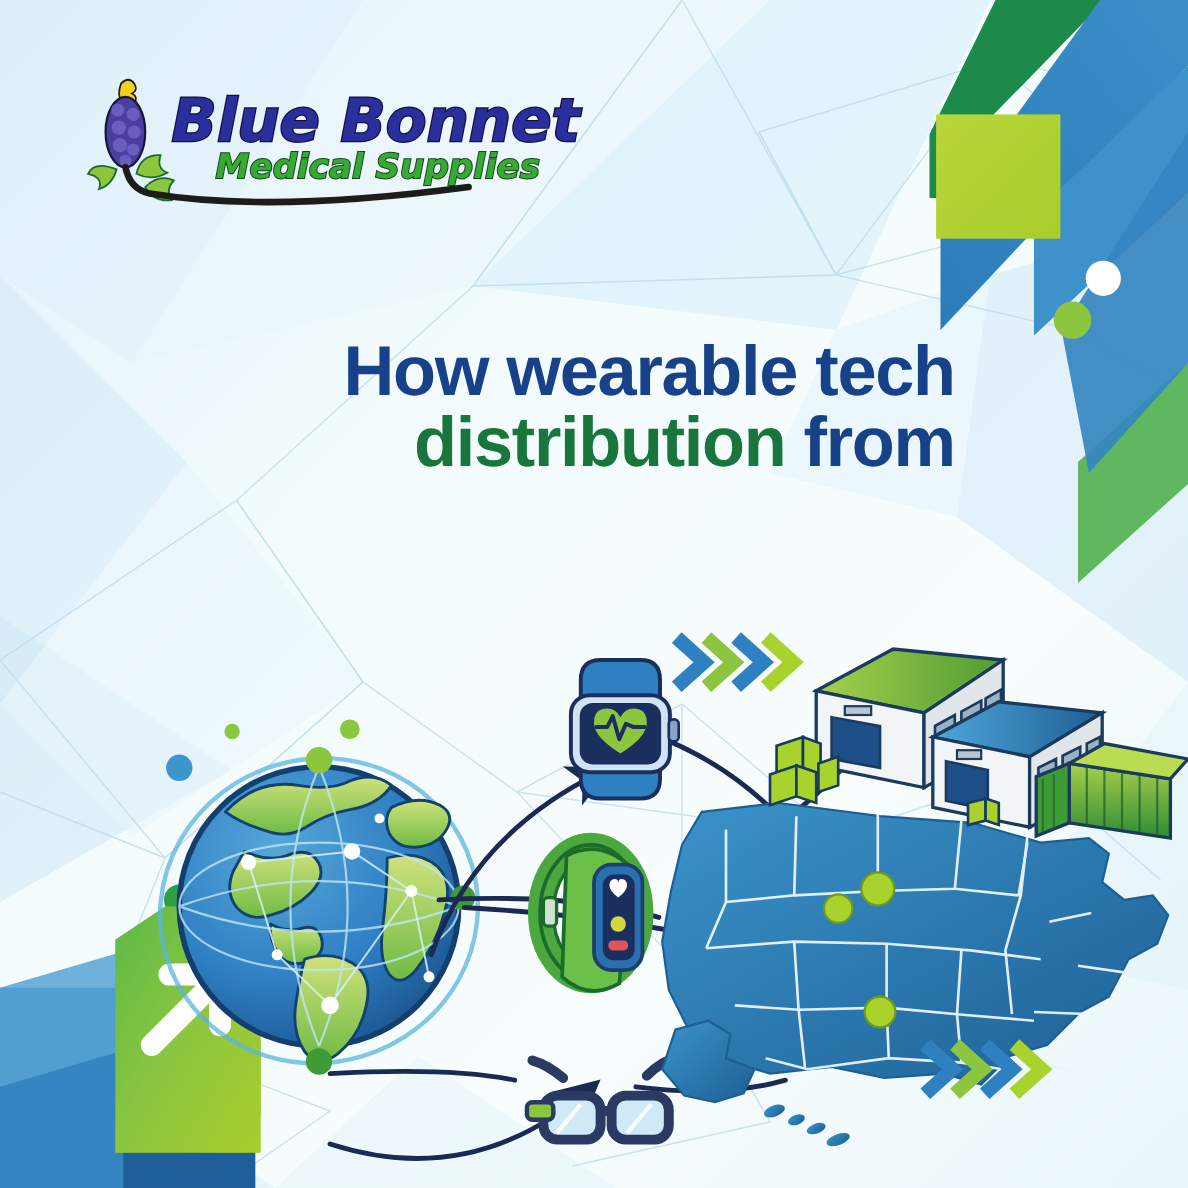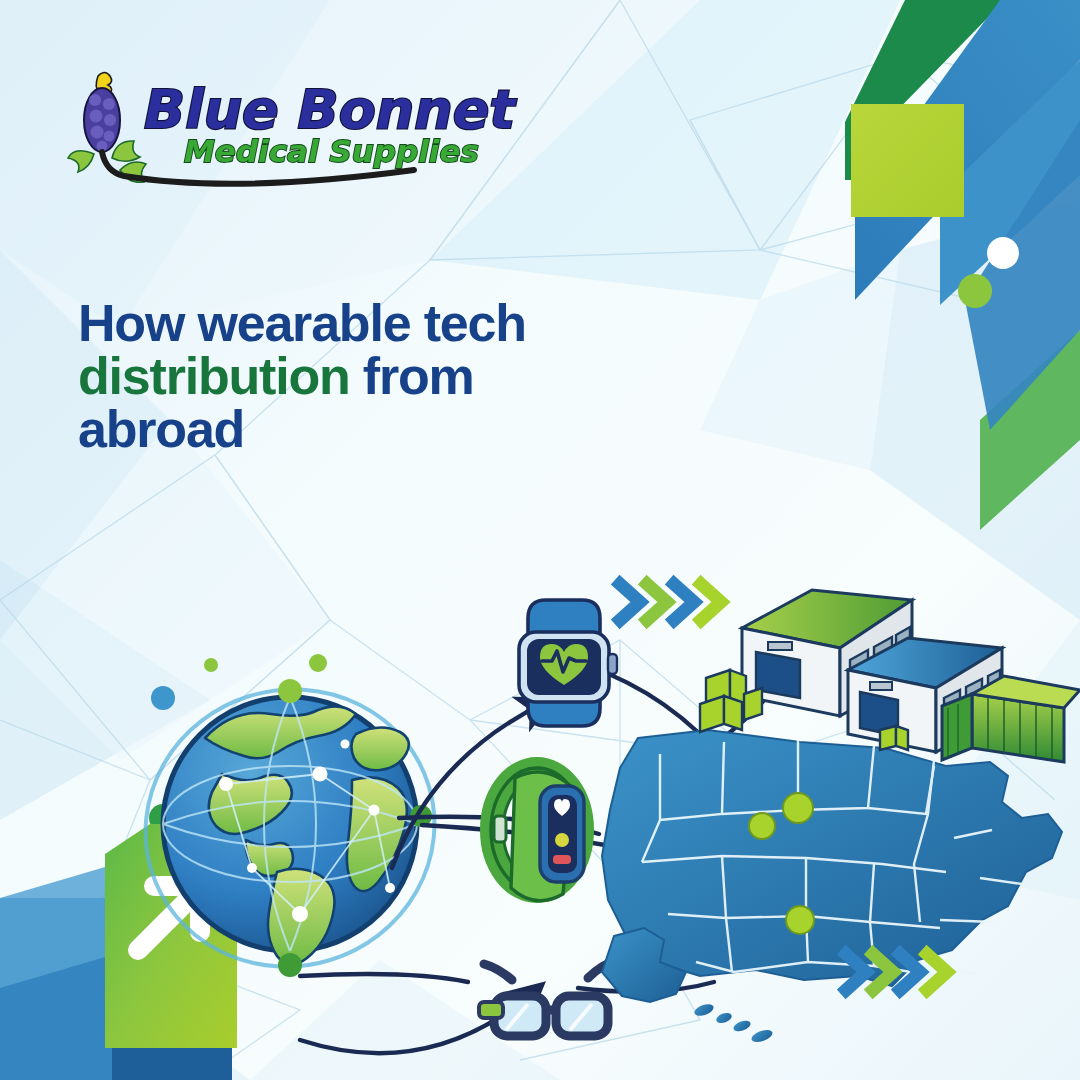--- a/index.html
+++ b/index.html
@@ -10,32 +10,33 @@
     overflow:hidden;background:#eef7fb;
   }
   #poster{
     position:relative;width:1080px;height:1080px;overflow:hidden;
     background:linear-gradient(160deg,#e3f2fb 0%,#f2fbfd 32%,#f7fdfd 58%,#eaf6fb 100%);
   }
   .layer{position:absolute;inset:0;}
   svg.layer{display:block;}
 
   
-  #logo{position:absolute;left:66px;top:58px;width:380px;height:130px;}
+  #logo{position:absolute;left:78px;top:58px;width:380px;height:130px;}
   #logo svg{display:block;width:100%;height:100%;overflow:visible;}
   .logo-word{
     font-family:"DejaVu Sans","Liberation Sans",sans-serif;
     font-weight:bold;font-style:italic;
   }
 
   
   #headline{
     position:absolute;left:78px;top:262px;width:790px;
-    font-weight:bold;font-size:52px;line-height:1.02;
+    font-weight:bold;font-size:64px;line-height:1.02;
     letter-spacing:-1.2px;
+    text-align:right;
   }
   #headline .ln{display:block;white-space:nowrap;}
   .nv{color:#174289;}
   .gr{color:#18763c;}
 
   
   #art{position:absolute;left:0;top:548px;width:1080px;height:532px;}
   #art svg{display:block;width:1080px;height:532px;overflow:visible;}
 </style>
 </head>
@@ -155,21 +156,20 @@
         <path d="M36,94 q4,20 22,24 q110,18 290,-6" fill="none" stroke="#1c1c1c" stroke-width="6" stroke-linecap="round"></path>
       </g>
       <text class="logo-word" x="78" y="70" font-size="54" fill="#2b2f9e" stroke="#11113a" stroke-width="2.2" paint-order="stroke">Blue Bonnet</text>
       <text class="logo-word" x="118" y="104" font-size="31" fill="#39a935" stroke="#12491a" stroke-width="1.8" paint-order="stroke">Medical Supplies</text>
     </svg>
   </div>
 
   <h1 id="headline">
     <span class="ln"><span class="nv">How wearable tech</span></span>
     <span class="ln"><span class="gr">distribution</span><span class="nv"> from</span></span>
-    <span class="ln"><span class="nv">abroad</span></span>
   </h1>
 
   <div id="art">
   <svg viewBox="0 0 1080 532">
     <defs>
       <radialGradient id="oceanG" cx="0.35" cy="0.3" r="0.85">
         <stop offset="0" stop-color="#57a7d8"></stop>
         <stop offset="0.55" stop-color="#2f7fc4"></stop>
         <stop offset="1" stop-color="#164b82"></stop>
       </radialGradient>

